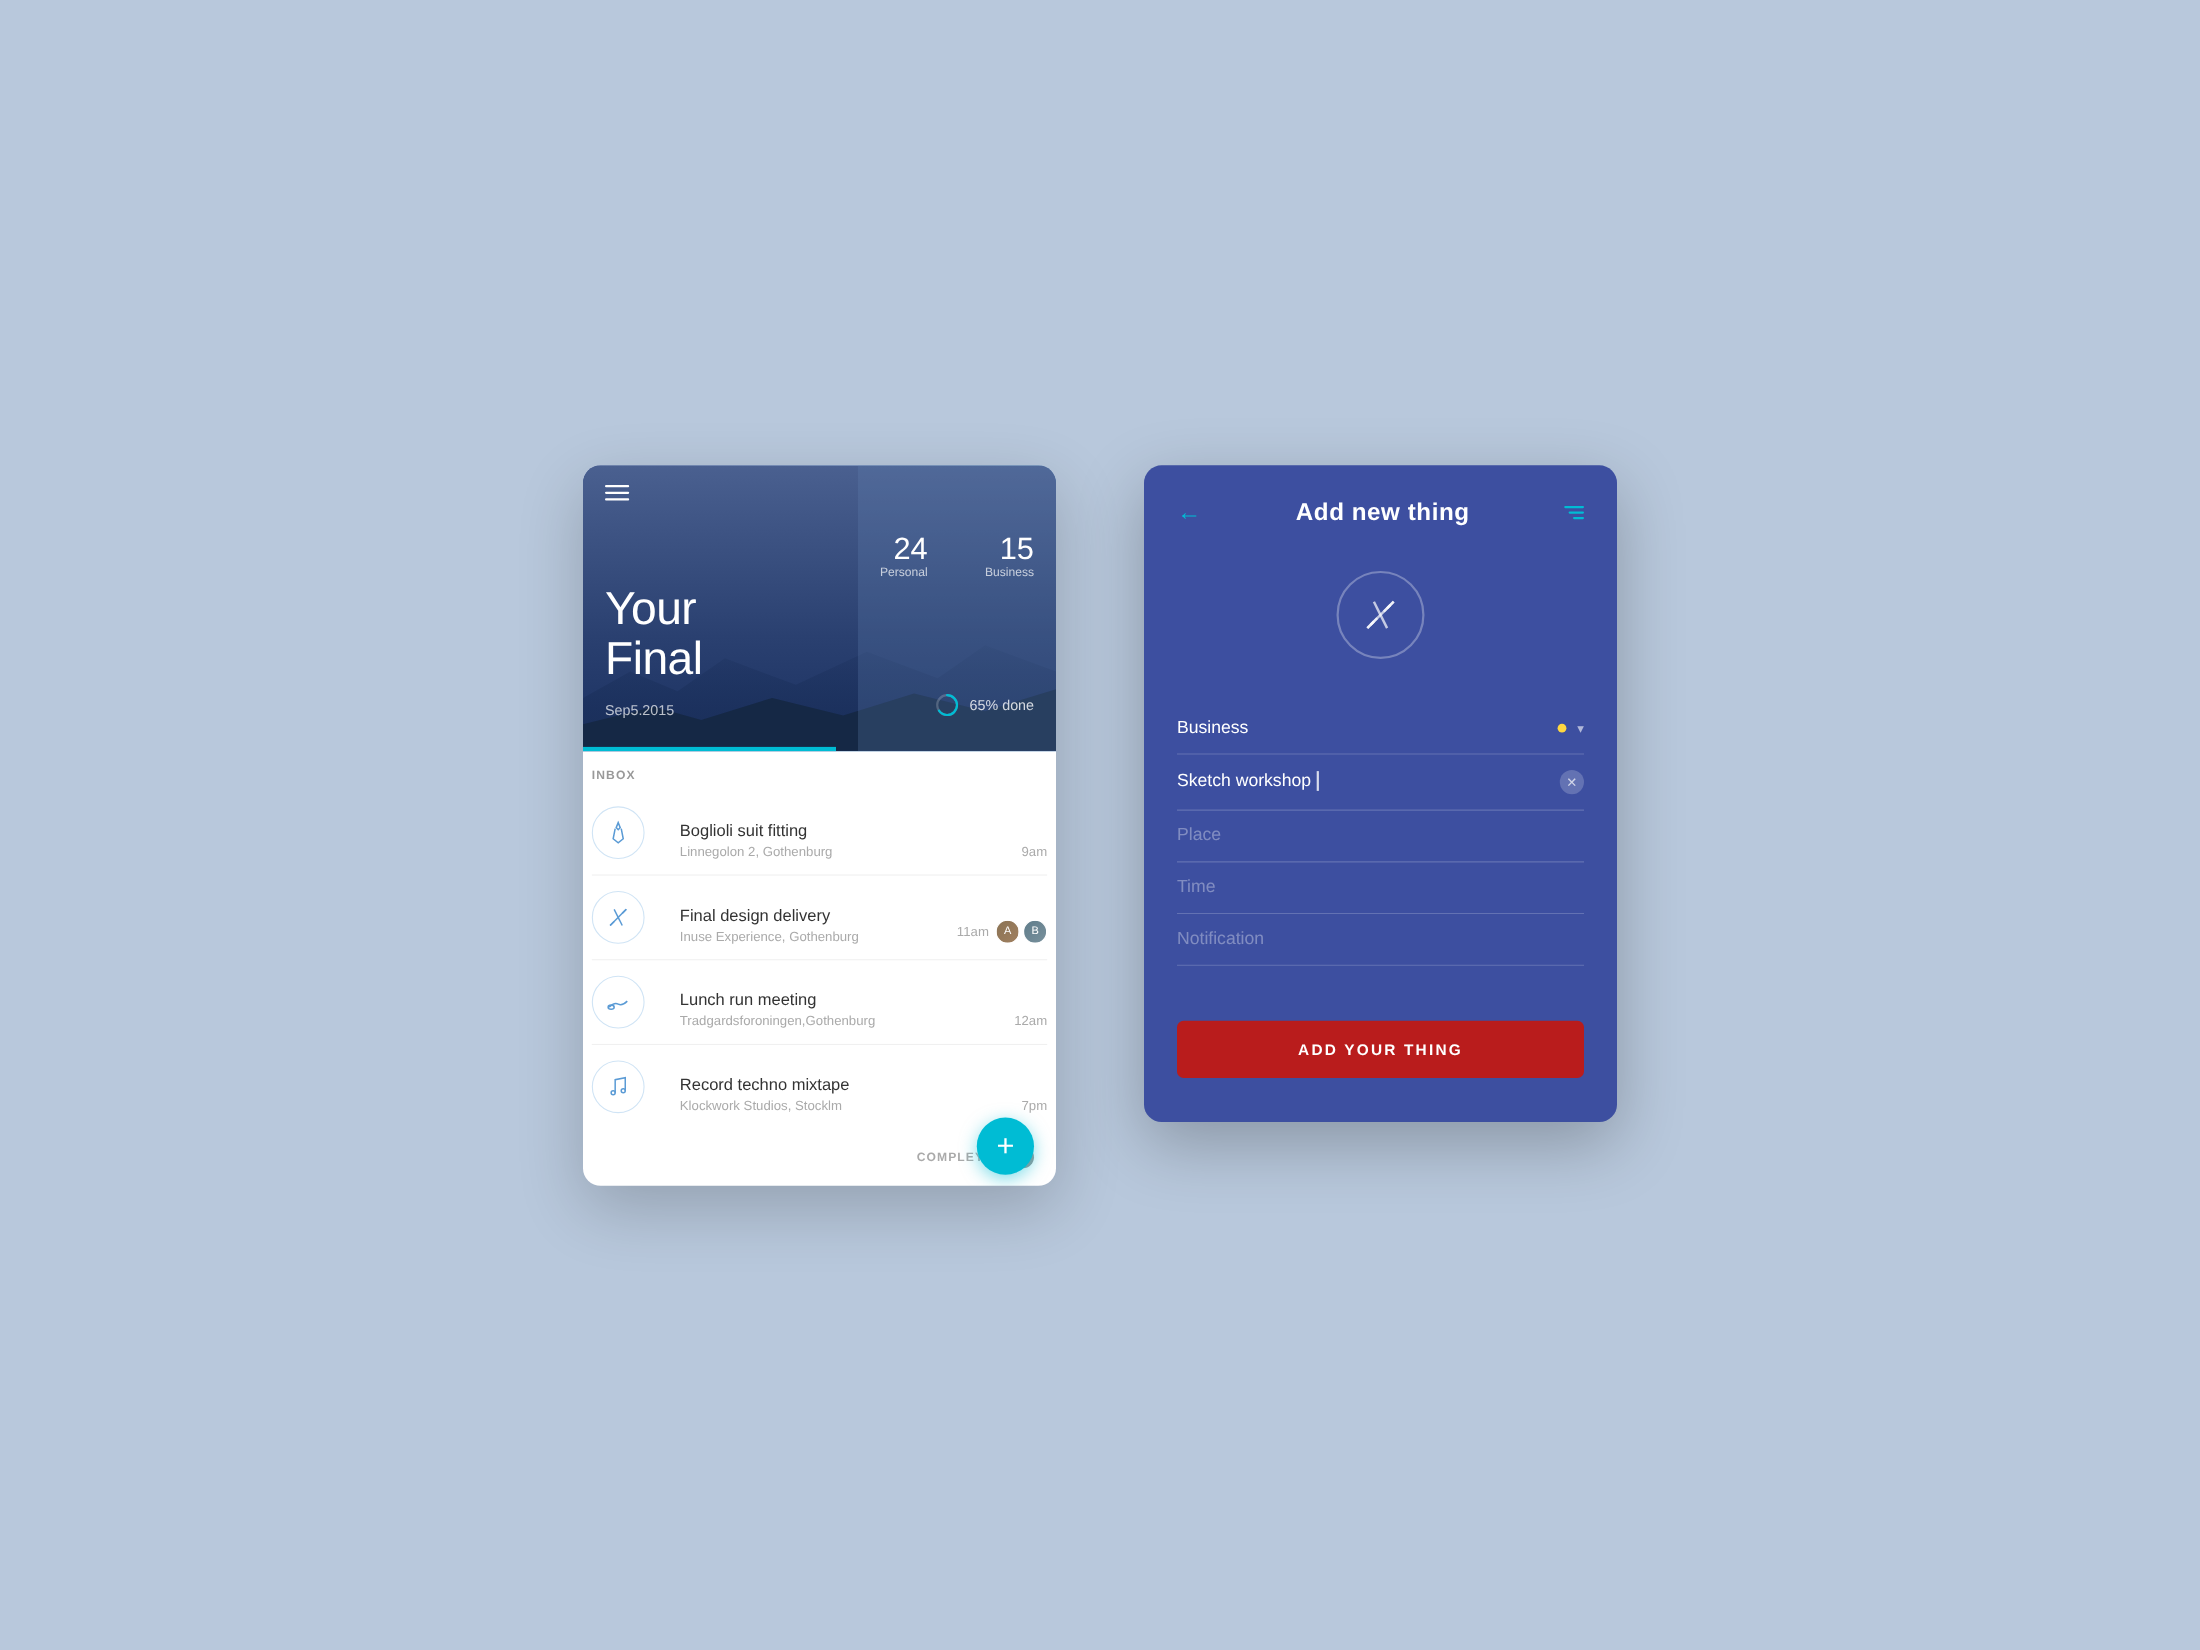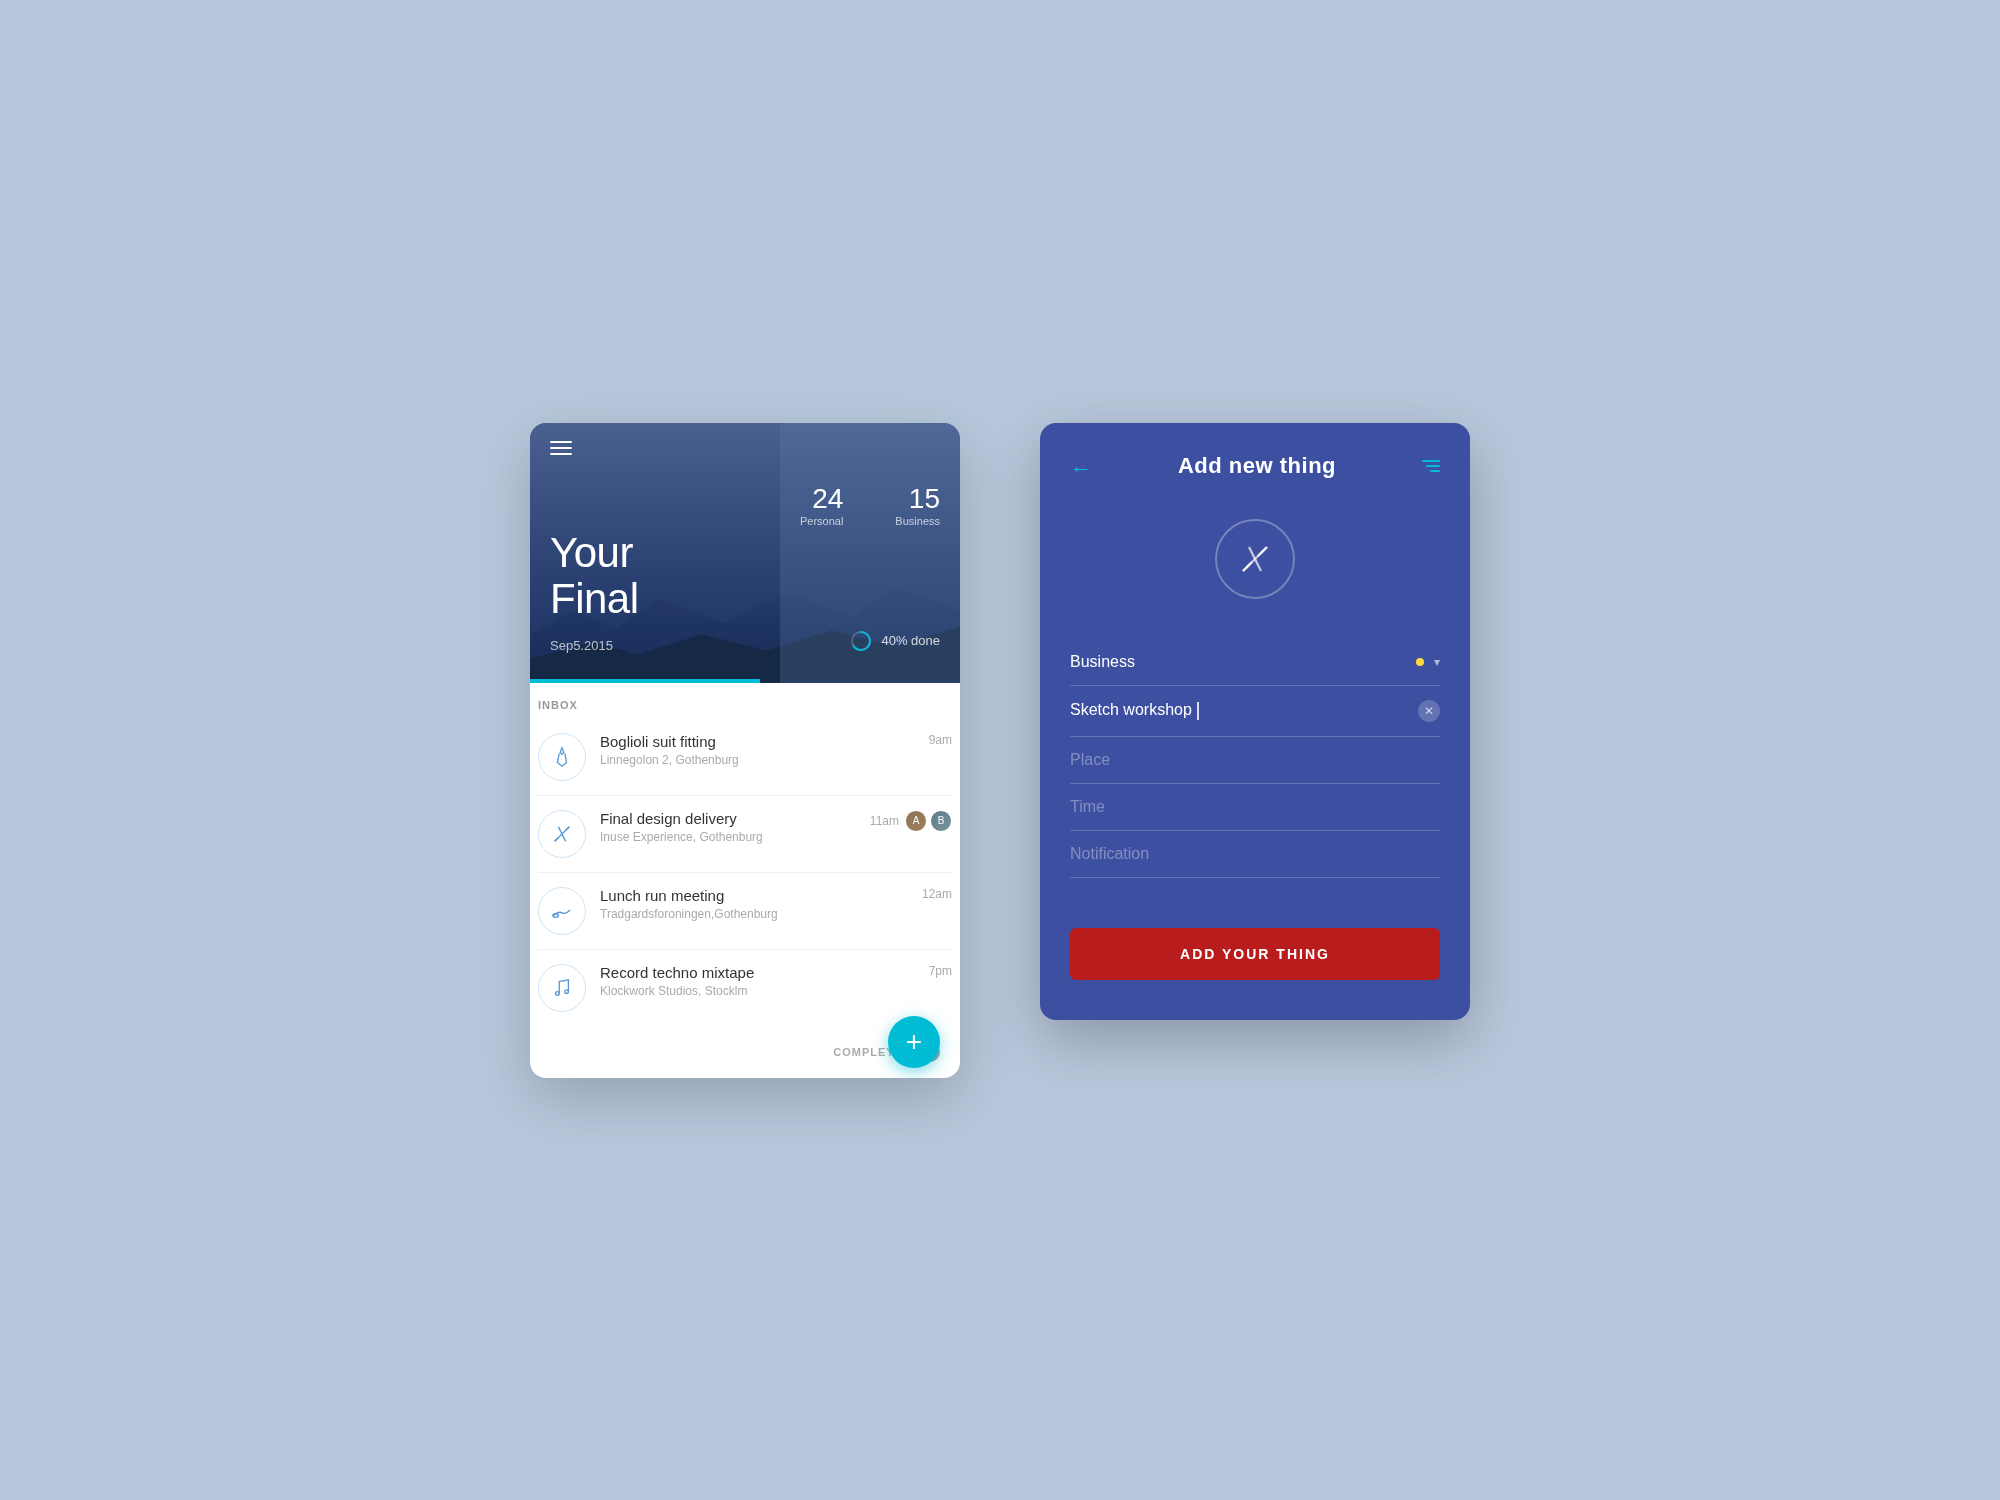--- a/index.html
+++ b/index.html
@@ -170,24 +170,24 @@
     .inbox-header {
       padding: 16px 0 8px;
       font-size: 11px;
       font-weight: 600;
       color: #999;
       letter-spacing: 1px;
     }
 
     .inbox-item {
       display: flex;
-      align-items: flex-start;
+      align-items: flex-end;
       padding: 14px 0;
       border-bottom: 1px solid #f0f0f0;
-      gap: 14px;
+      gap: 32px;
     }
 
     .inbox-item:last-child {
       border-bottom: none;
     }
 
     .item-icon {
       width: 48px;
       height: 48px;
       border-radius: 50%;
@@ -496,21 +496,21 @@
           <span class="hero-stat-number">15</span>
           <span class="hero-stat-label">Business</span>
         </div>
       </div>
 
       <div class="hero-progress">
         <svg class="progress-ring" viewBox="0 0 24 24">
           <circle cx="12" cy="12" r="9" fill="none" stroke="rgba(255,255,255,0.2)" stroke-width="2"></circle>
           <circle cx="12" cy="12" r="9" fill="none" stroke="#00bcd4" stroke-width="2" stroke-dasharray="56.5" stroke-dashoffset="19.8" stroke-linecap="round" transform="rotate(-90 12 12)"></circle>
         </svg>
-        <span class="progress-text">40% done</span>
+        <span class="progress-text">65% done</span>
       </div>
 
       <div class="hero-blue-bar"></div>
     </div>
 
     <div class="inbox-section">
       <div class="inbox-header">INBOX</div>
 
       <div class="inbox-item">
         <div class="item-icon">

